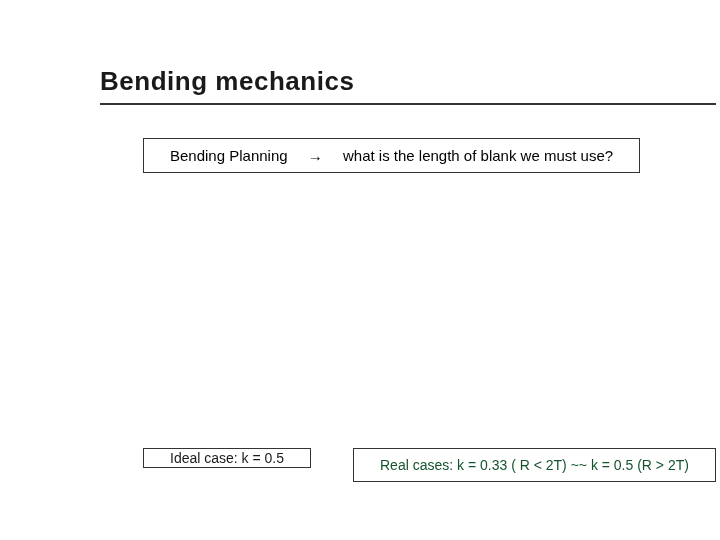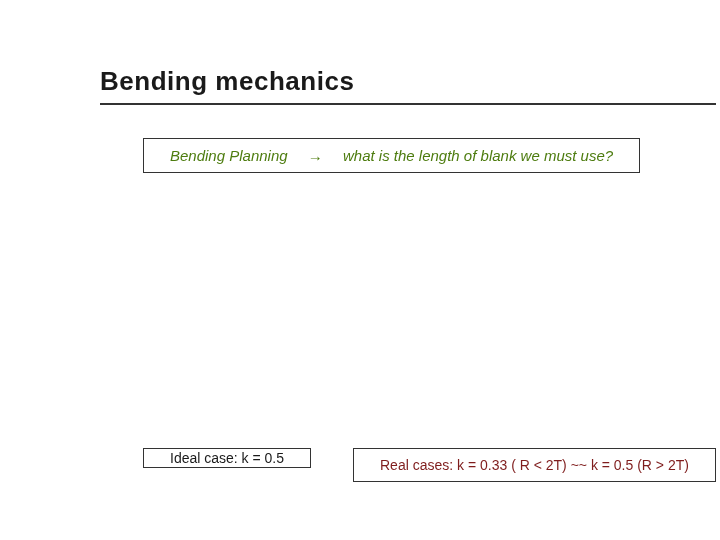--- a/index.html
+++ b/index.html
@@ -64,24 +64,23 @@
       background: #555;
     }
 
     .bending-planning-box {
       position: absolute;
       top: 90px;
       left: 95px;
       border: 1.5px solid #333333;
       padding: 8px 14px;
       font-size: 15px;
-      color: #4d7c0f;
+      color: #000000;
       font-family: Arial, sans-serif;
       white-space: nowrap;
-      font-style: italic;
     }
 
     .arrow {
       font-size: 15px;
       margin: 0 4px;
     }
 
     .ideal-case-box {
       position: absolute;
       top: 400px;
@@ -94,21 +93,21 @@
       white-space: nowrap;
     }
 
     .real-cases-box {
       position: absolute;
       top: 400px;
       left: 305px;
       border: 1.5px solid #333333;
       padding: 8px 14px;
       font-size: 14px;
-      color: #7f1d1d;
+      color: #14532d;
       font-family: Arial, sans-serif;
       white-space: nowrap;
     }
   </style>
 </head>
 <body>
 
 <div class="page-container">
 
   <div class="title-section">

